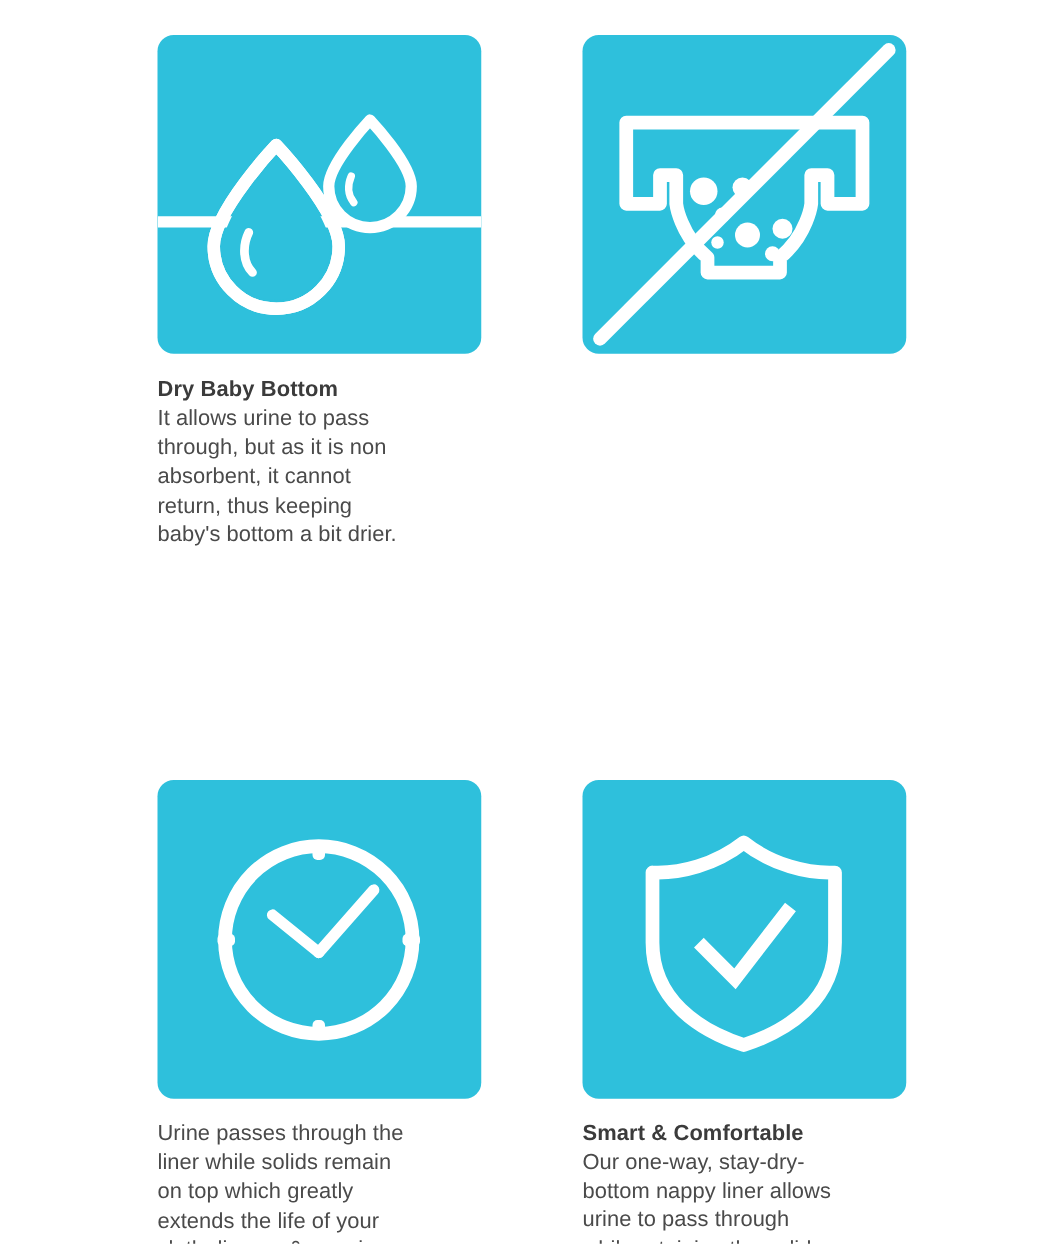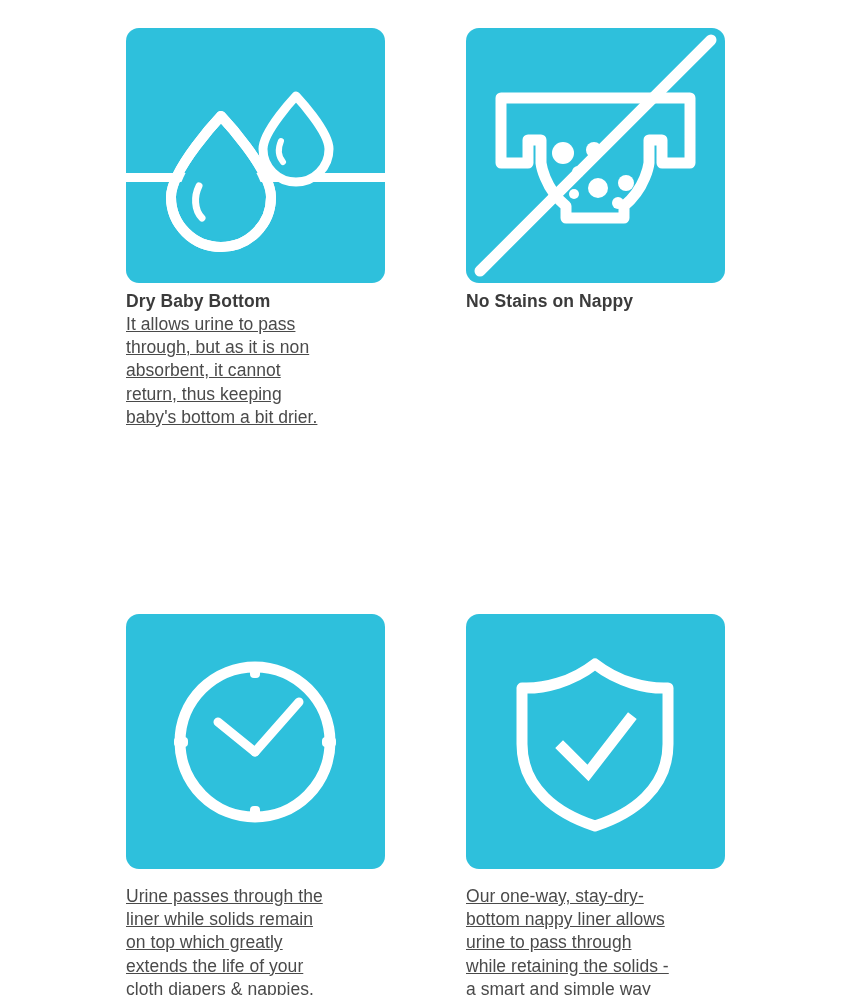--- a/index.html
+++ b/index.html
@@ -51,42 +51,41 @@
     overflow: hidden;
   }
 
   .tile svg {
     display: block;
     width: 259px;
     height: 255px;
   }
 
   .caption {
-    padding-top: 7px;
+    padding-top: 17px;
   }
 
   .caption-title {
     font-size: 17.5px;
     font-weight: bold;
     color: #3b3b3b;
     line-height: 23px;
     letter-spacing: 0.1px;
     white-space: pre-line;
     margin: 0;
   }
 
   .caption-body {
     font-size: 17.5px;
     font-weight: normal;
     color: #4a4a4a;
     line-height: 23.2px;
     letter-spacing: 0.05px;
     white-space: pre-line;
     margin: 0;
-    text-decoration: underline;
   }
 
   
   .cell-row2 .caption {
     padding-top: 16px;
   }
 </style>
 </head>
 <body>
 
@@ -153,21 +152,20 @@
           <circle cx="112" cy="144" r="6" fill="#ffffff"></circle>
           <circle cx="132" cy="160" r="10" fill="#ffffff"></circle>
           <circle cx="160" cy="155" r="8" fill="#ffffff"></circle>
           <circle cx="152" cy="175" r="6" fill="#ffffff"></circle>
           <circle cx="108" cy="166" r="5" fill="#ffffff"></circle>
 
           <line x1="14" y1="243" x2="245" y2="12" stroke="#ffffff" stroke-width="11" stroke-linecap="round"></line>
         </svg>
       </div>
       <div class="caption">
-        <p class="caption-title">No Stains on Nappy</p>
       </div>
     </div>
 
     <div class="cell cell-row2">
       <div class="tile">
         <svg viewBox="0 0 259 255" xmlns="http://www.w3.org/2000/svg">
           <circle cx="129" cy="128" r="75" fill="none" stroke="#ffffff" stroke-width="11"></circle>
 
           <rect x="124" y="50" width="10" height="14" rx="4" fill="#ffffff"></rect>
           <rect x="124" y="192" width="10" height="14" rx="4" fill="#ffffff"></rect>
@@ -197,20 +195,21 @@
                    C106 68 78 75 56 74
                    L56 130
                    C56 175 92 200 129 212
                    C166 200 202 175 202 130
                    L202 74
                    C180 75 152 68 129 50 Z" fill="none" stroke="#ffffff" stroke-width="11" stroke-linejoin="round"></path>
           <path d="M97 134 L122 159 L163 106" fill="none" stroke="#ffffff" stroke-width="11" stroke-linecap="square" stroke-linejoin="miter"></path>
         </svg>
       </div>
       <div class="caption">
+        <p class="caption-title">Smart &amp; Comfortable</p>
         <p class="caption-body">Our one-way, stay-dry-
 bottom nappy liner allows
 urine to pass through
 while retaining the solids -
 a smart and simple way
 to keep your baby dry
 and more comfortable.</p>
       </div>
     </div>
 

